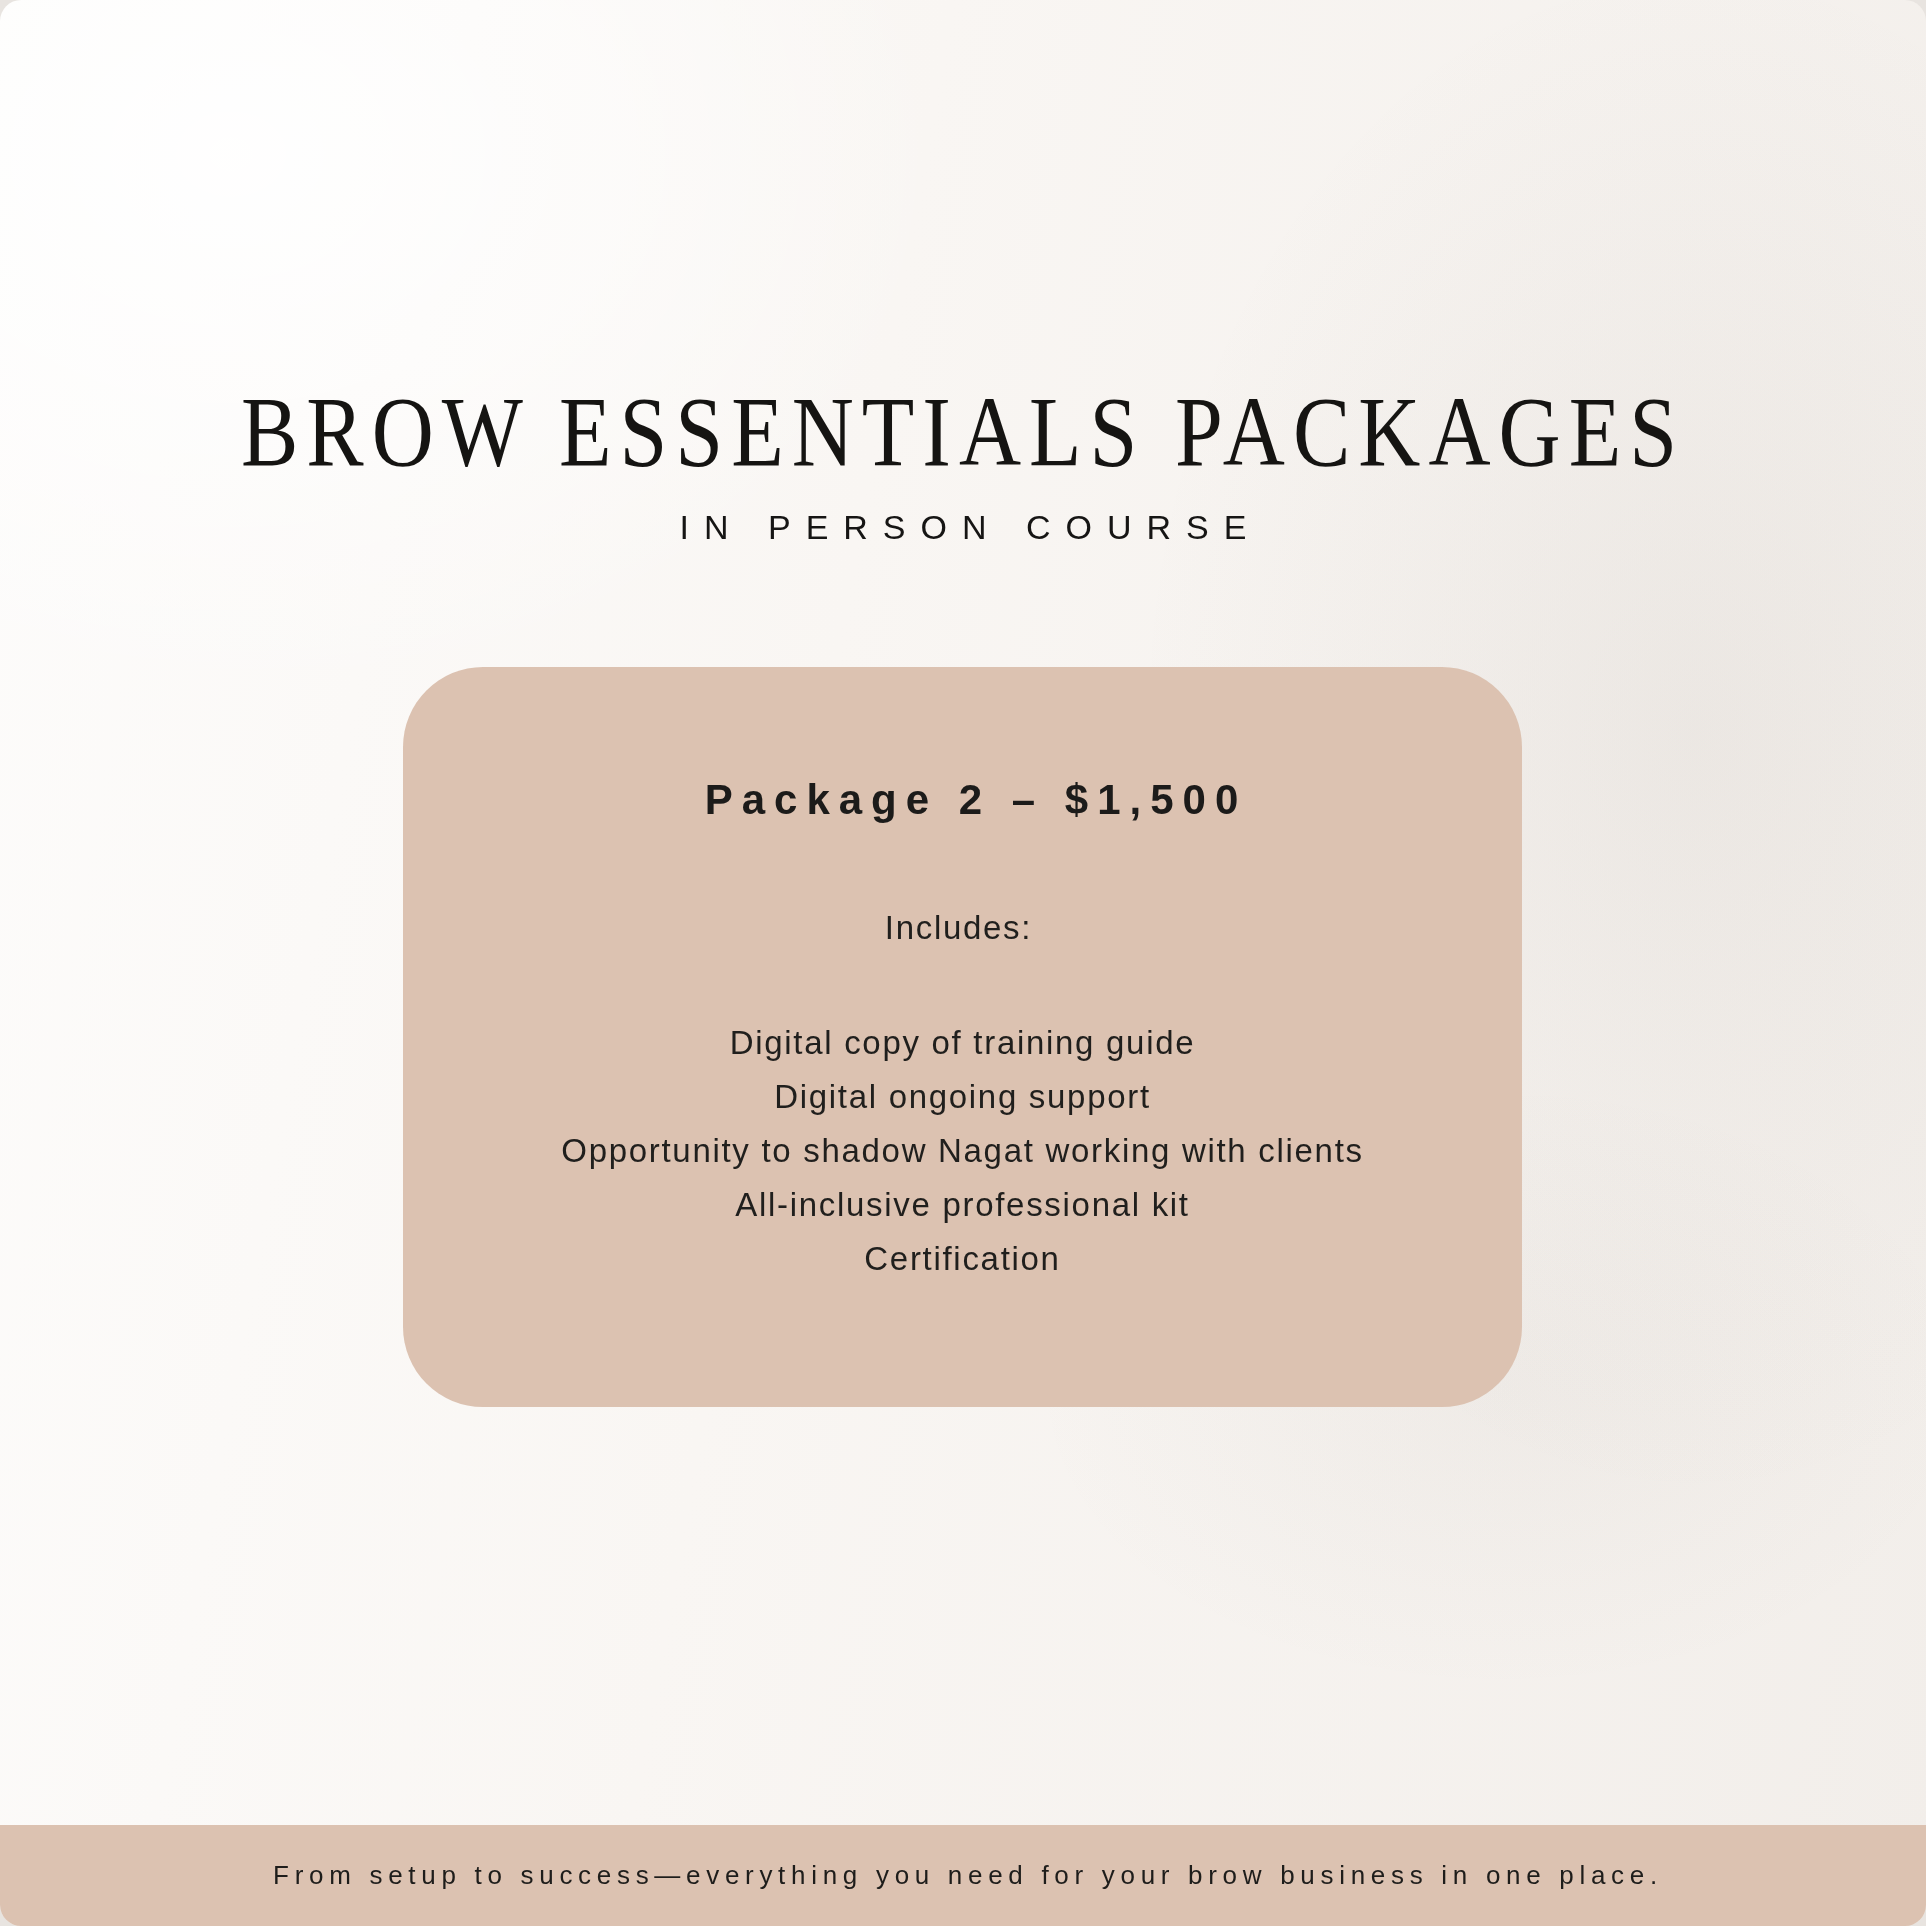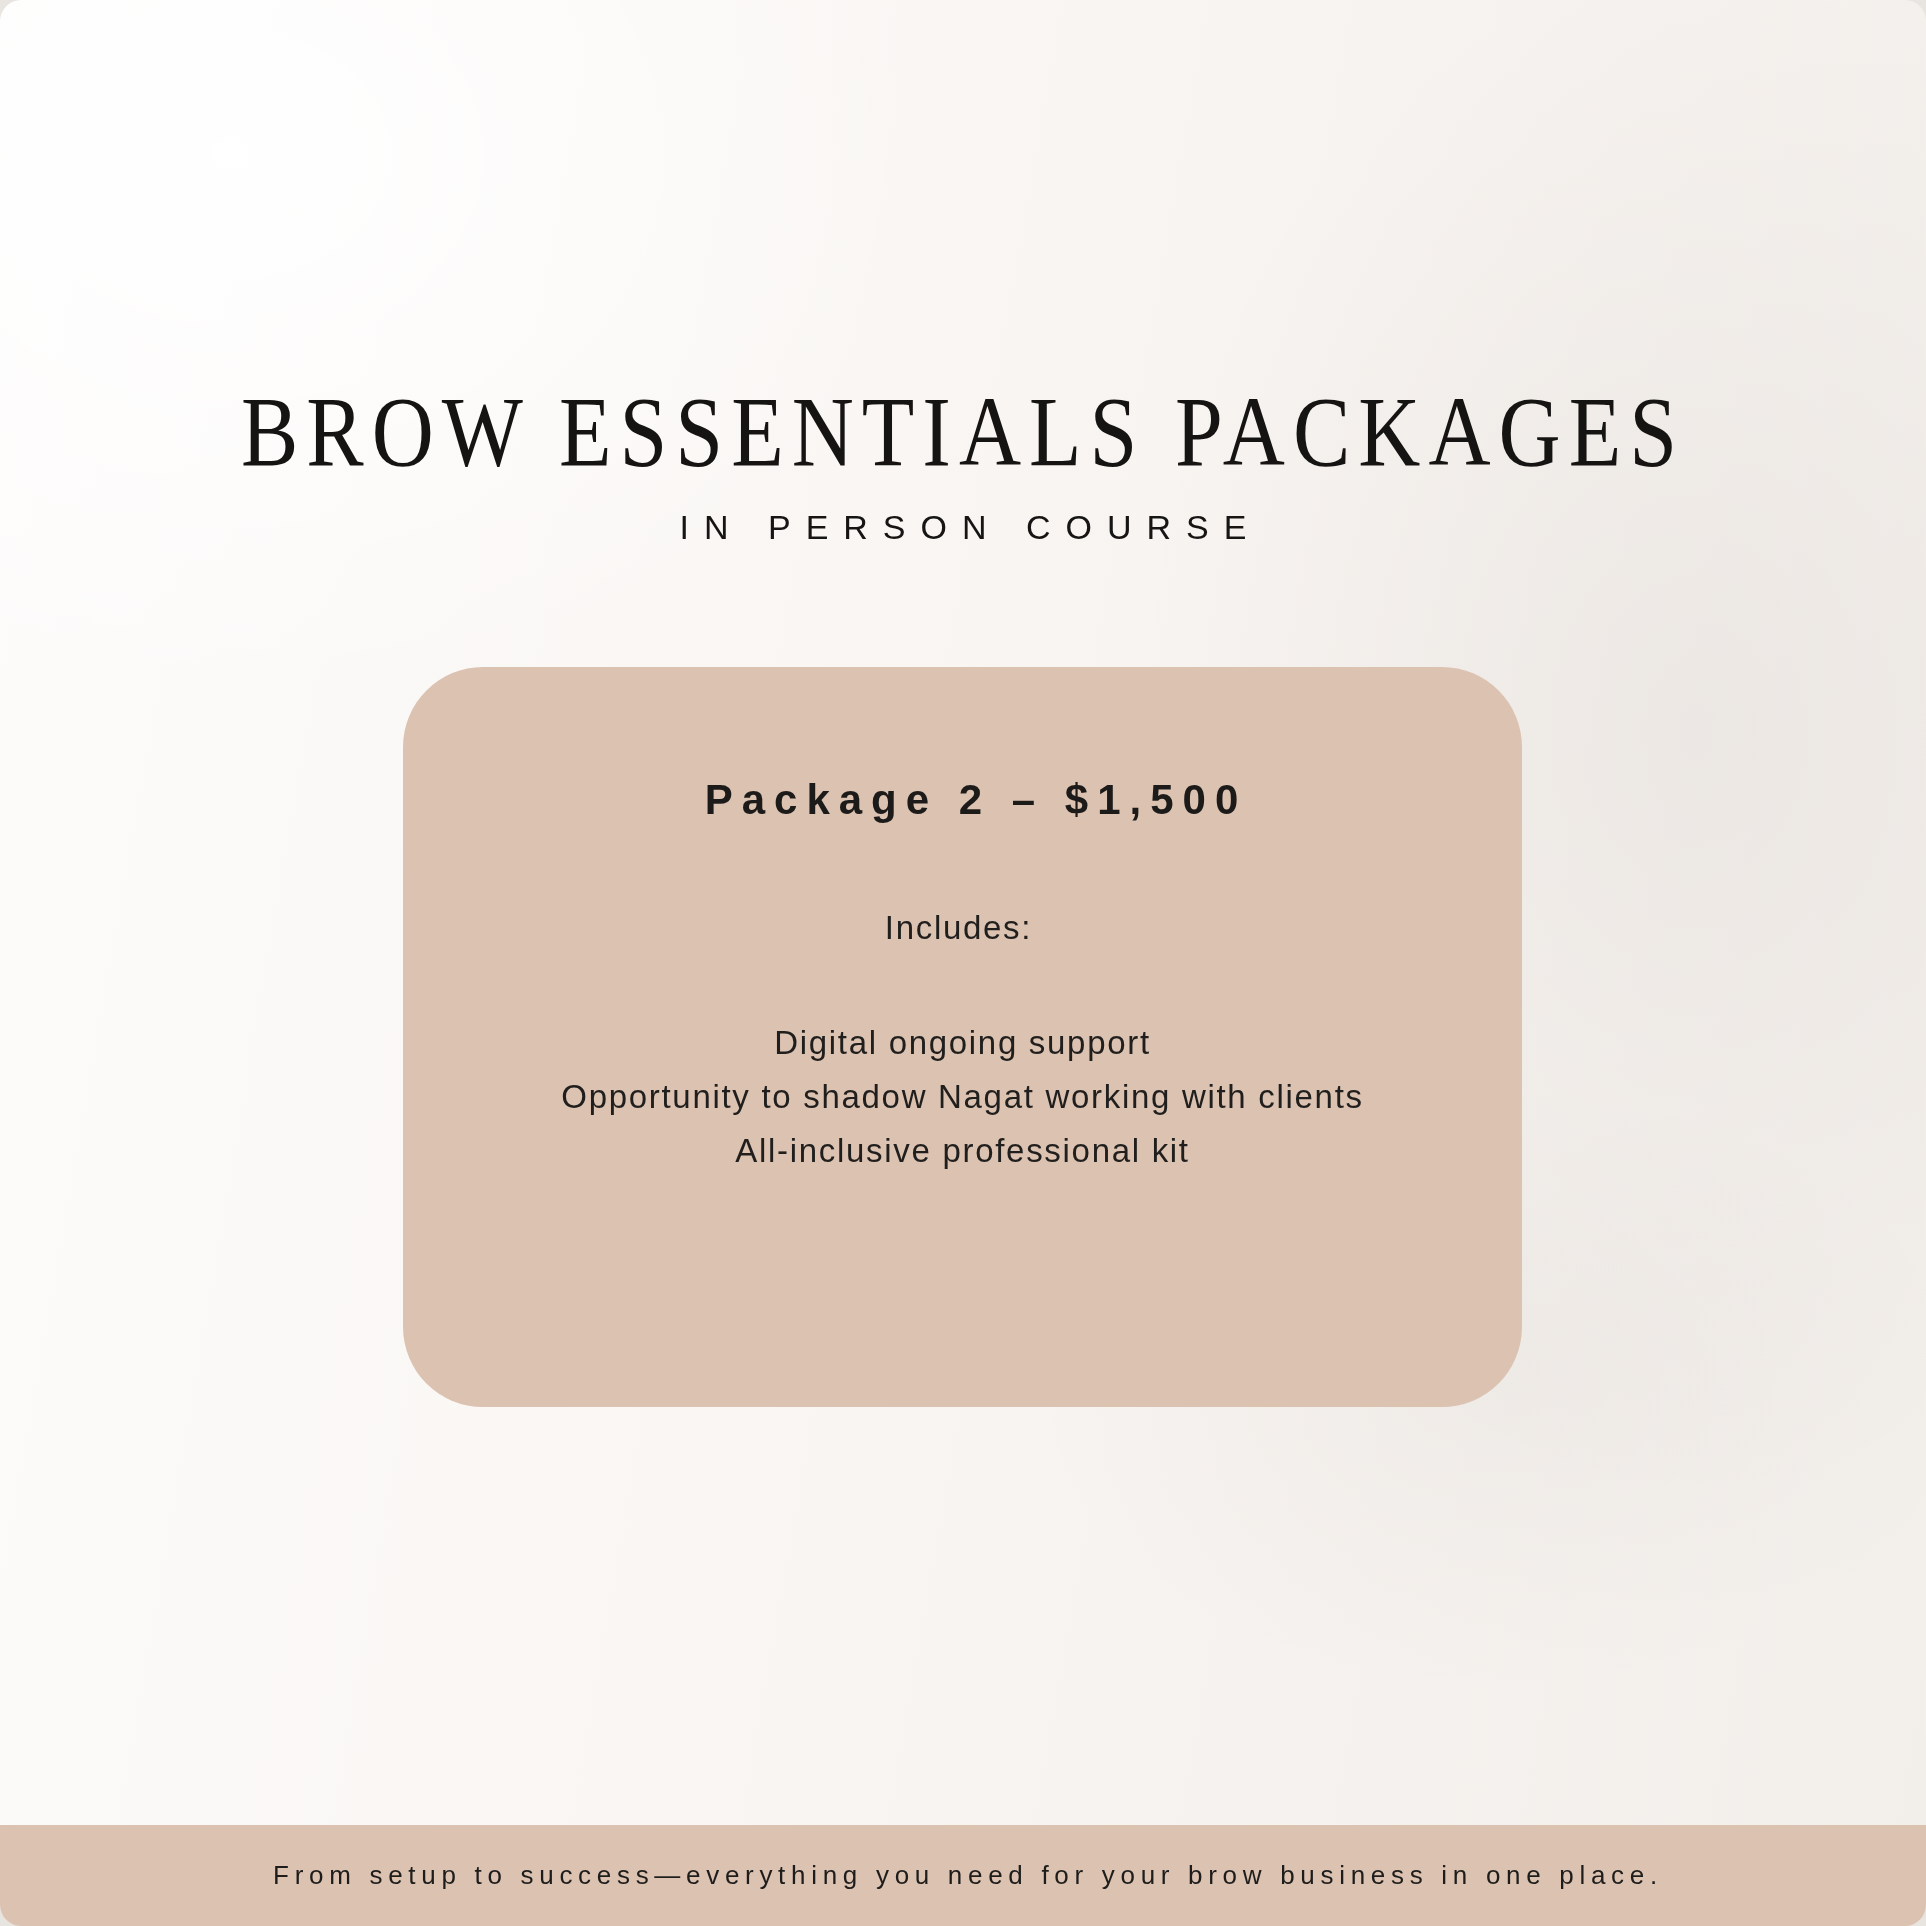--- a/index.html
+++ b/index.html
@@ -148,23 +148,25 @@
   <div class="subtitle">
     <span class="subtitle-text">IN PERSON COURSE</span>
   </div>
 
   <section class="card">
     <div class="card-heading">Package 2 – $1,500</div>
 
     <div class="card-includes">Includes:</div>
 
     <ul class="card-items">
+      <li>Digital copy of training guide</li>
       <li>Digital ongoing support</li>
       <li>Opportunity to shadow Nagat working with clients</li>
       <li>All-inclusive professional kit</li>
+      <li>Certification</li>
     </ul>
   </section>
 
   <div class="footer-bar">
     <span class="footer-text">From setup to success—everything you need for your brow business in one place.</span>
   </div>
 
 </div>
 
 

